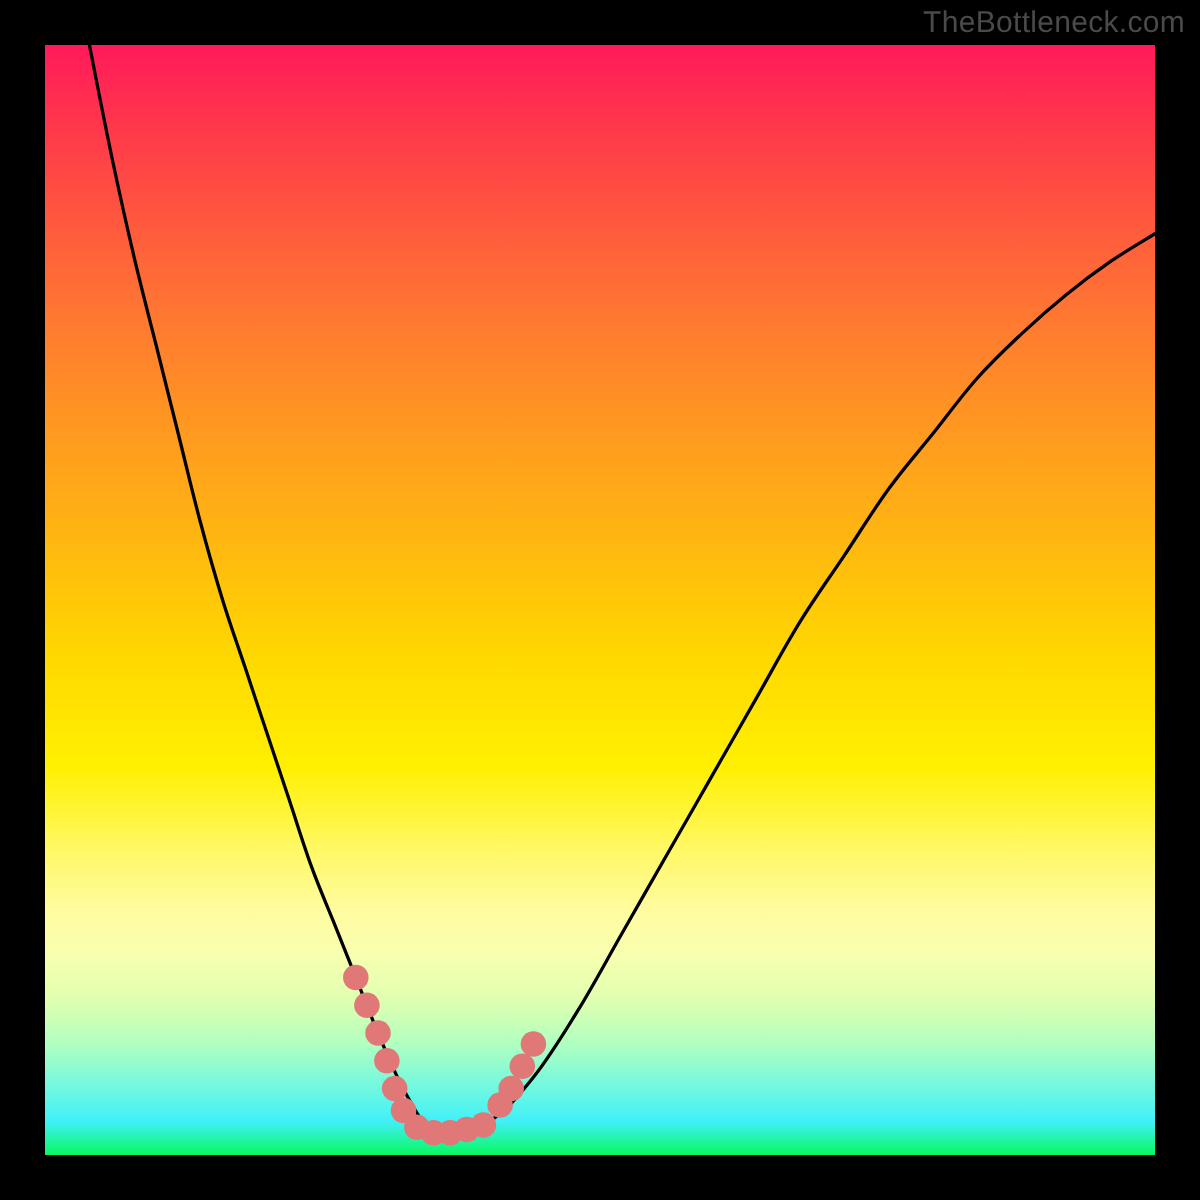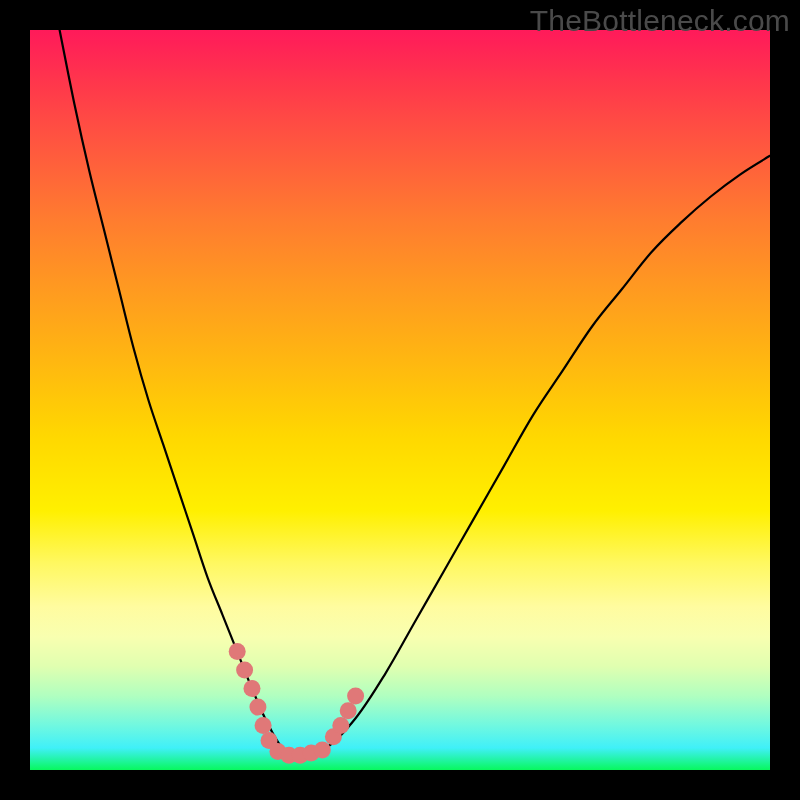--- a/index.html
+++ b/index.html
@@ -9,21 +9,21 @@
     background: #000;
     position: relative;
     overflow: hidden;
     font-family: Arial, Helvetica, sans-serif;
   }
   .watermark {
     position: absolute;
     top: 4px;
     right: 10px;
     color: #4a4a4a;
-    font-size: 30px;
+    font-size: 20px;
     font-weight: 400;
     z-index: 10;
     letter-spacing: 0.2px;
   }
   .plot-area {
     position: absolute;
     left: 30px;
     top: 30px;
     width: 740px;
     height: 740px;

